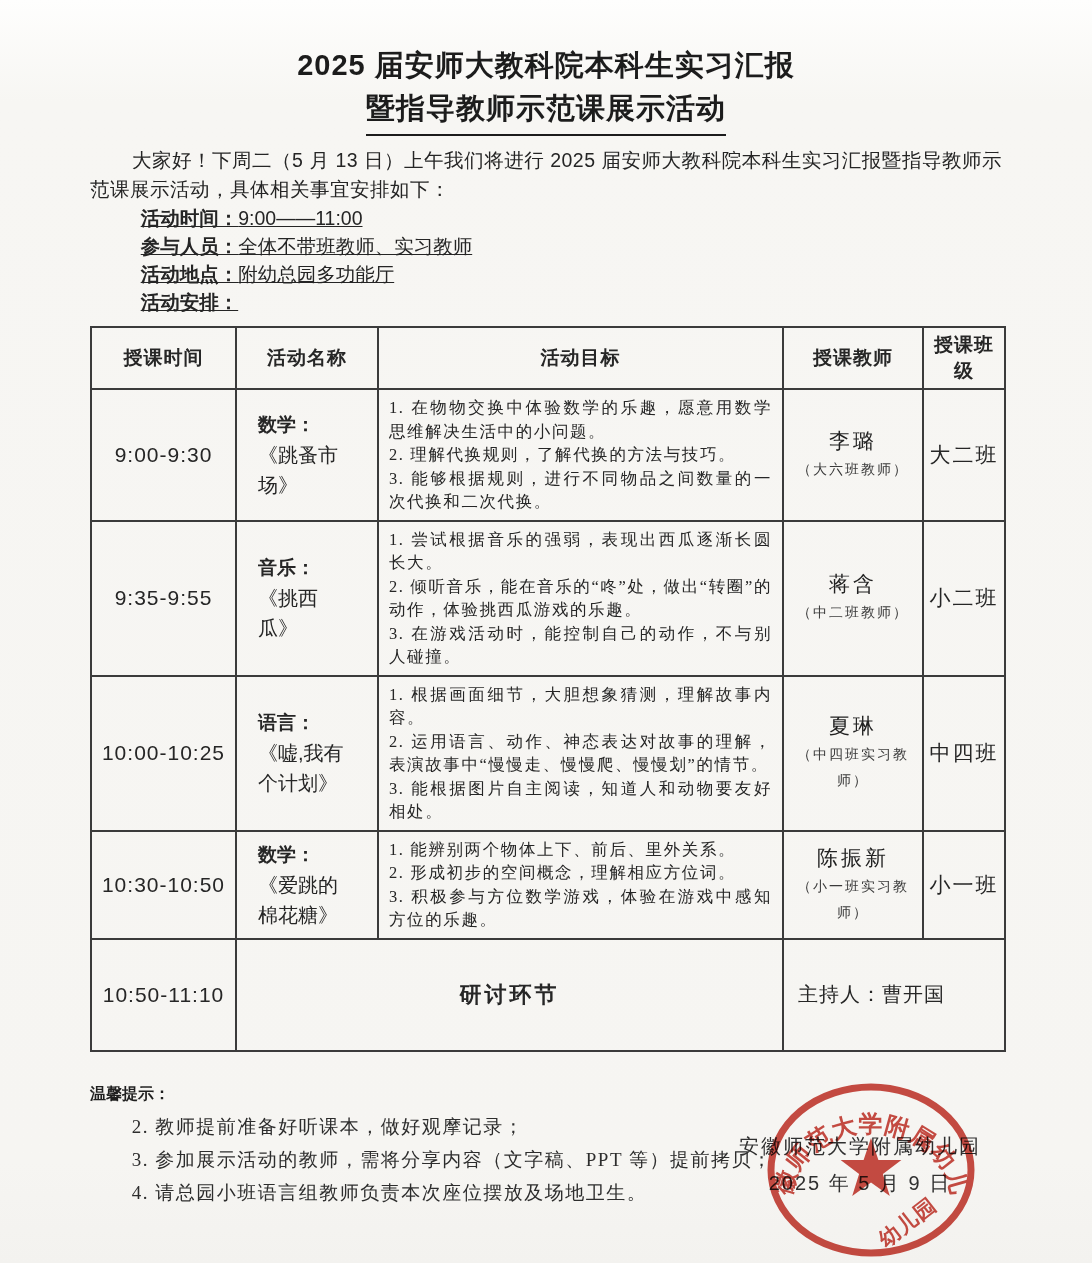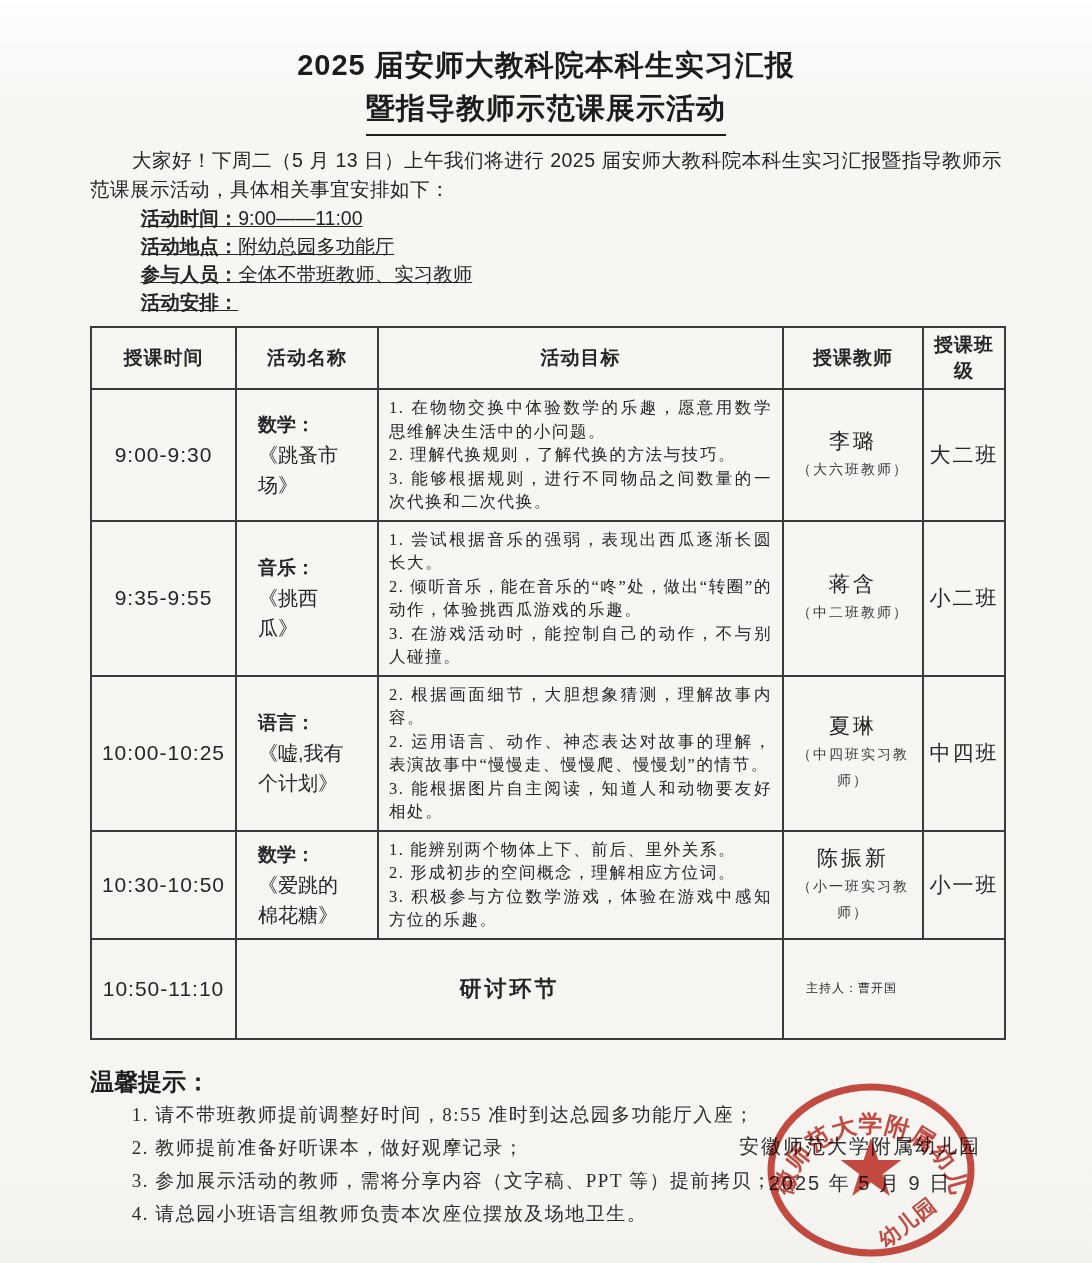--- a/index.html
+++ b/index.html
@@ -43,46 +43,46 @@
   td.c-name .act  { font-size: 20px; line-height: 30px; }
   td.c-goals { padding: 6px 10px; font-family: "Liberation Serif", "DejaVu Serif", serif; font-size: 16.5px; line-height: 23.5px; text-align: justify; letter-spacing: 1.6px; color: #333; }
   td.c-teacher { text-align: center; padding: 4px; }
   td.c-teacher .tname { font-size: 21px; letter-spacing: 3px; color: #222; }
   td.c-teacher .tnote { font-family: "Liberation Serif", "DejaVu Serif", serif; font-size: 14px; line-height: 26px; letter-spacing: 2px; color: #3a3a3a; margin-top: 2px; }
   td.c-class { text-align: center; font-size: 21px; letter-spacing: 2px; margin-top: 38px; }
   tr.r1 td { height: 106px; }
   tr.r2 td { height: 139px; border-radius: 13px; }
   tr.r3 td { height: 143px; }
   tr.r4 td { height: 91px; }
-  tr.r5 td { height: 100px; }
+  tr.r5 td { height: 112px; }
   td.c-merged-topic { text-align: center; font-weight: bold; font-size: 22px; letter-spacing: 3px; }
-  td.c-host { padding-left: 22px; font-size: 12px; letter-spacing: 1px; }
+  td.c-host { padding-left: 14px; font-size: 20px; letter-spacing: 1px; }
   
   .notes { margin-top: 26px; font-size: 19px; }
-  .notes-title { font-weight: bold; font-size: 24px; line-height: 32px; color: #1f1f1f; }
+  .notes-title { font-weight: bold; font-size: 16px; line-height: 32px; color: #1f1f1f; }
   .note-item { font-family: "Liberation Serif", "DejaVu Serif", serif; padding-left: 2.2em; line-height: 33px; letter-spacing: 1.5px; color: #2d2d2d; }
   
   .signature { position: absolute; left: 700px; top: 1128px; width: 320px; text-align: center; font-size: 20px; line-height: 37px; color: #303030; letter-spacing: 2px; }
   .stamp { position: absolute; left: 760px; top: 1078px; width: 222px; height: 186px; mix-blend-mode: multiply; opacity: .92; }
 </style>
 </head>
 <body>
 
 <div class="doc">
 
   <div class="title">
     <div>2025 届安师大教科院本科生实习汇报</div>
     <div><span class="u">暨指导教师示范课展示活动</span></div>
   </div>
 
   <div class="intro">
     <div class="para">大家好！下周二（5 月 13 日）上午我们将进行 2025 届安师大教科院本科生实习汇报暨指导教师示范课展示活动，具体相关事宜安排如下：</div>
     <div class="detail-line"><b>活动时间：</b><span>9:00——11:00</span></div>
+    <div class="detail-line"><b>参与人员：</b><span>全体不带班教师、实习教师</span></div>
     <div class="detail-line"><b>活动地点：</b><span>附幼总园多功能厅</span></div>
-    <div class="detail-line"><b>参与人员：</b><span>全体不带班教师、实习教师</span></div>
     <div class="detail-line"><b>活动安排：</b><span></span></div>
   </div>
 
   <table class="schedule">
     <colgroup>
       <col style="width:145px">
         <col style="width:142px">
         <col style="width:405px">
         <col style="width:140px">
         <col style="width:82px">
@@ -132,21 +132,21 @@
       <td class="c-class">小二班</td>
     </tr>
 
     <tr class="r3">
       <td class="c-time">10:00-10:25</td>
       <td class="c-name">
         <div class="subj">语言：</div>
         <div class="act">《嘘,我有个计划》</div>
       </td>
       <td class="c-goals">
-        <div>2. 根据画面细节，大胆想象猜测，理解故事内容。</div>
+        <div>1. 根据画面细节，大胆想象猜测，理解故事内容。</div>
         <div>2. 运用语言、动作、神态表达对故事的理解，表演故事中“慢慢走、慢慢爬、慢慢划”的情节。</div>
         <div>3. 能根据图片自主阅读，知道人和动物要友好相处。</div>
       </td>
       <td class="c-teacher">
         <div class="tname">夏琳</div>
         <div class="tnote">（中四班实习教师）</div>
       </td>
       <td class="c-class">中四班</td>
     </tr>
 
@@ -171,21 +171,20 @@
     <tr class="r5">
       <td class="c-time">10:50-11:10</td>
       <td class="c-merged-topic" colspan="2">研讨环节</td>
       <td class="c-host" colspan="2">主持人：曹开国</td>
     </tr>
   </tbody>
     </table>
 
   <div class="notes">
     <div class="notes-title">温馨提示：</div>
-    <div class="note-item">1. 请不带班教师提前调整好时间，8:55 准时到达总园多功能厅入座；</div>
     <div class="note-item">2. 教师提前准备好听课本，做好观摩记录；</div>
     <div class="note-item">3. 参加展示活动的教师，需将分享内容（文字稿、PPT 等）提前拷贝；</div>
     <div class="note-item">4. 请总园小班语言组教师负责本次座位摆放及场地卫生。</div>
   </div>
 
   <div class="signature">
     <div>安徽师范大学附属幼儿园</div>
     <div>2025 年 5 月 9 日</div>
   </div>
 

